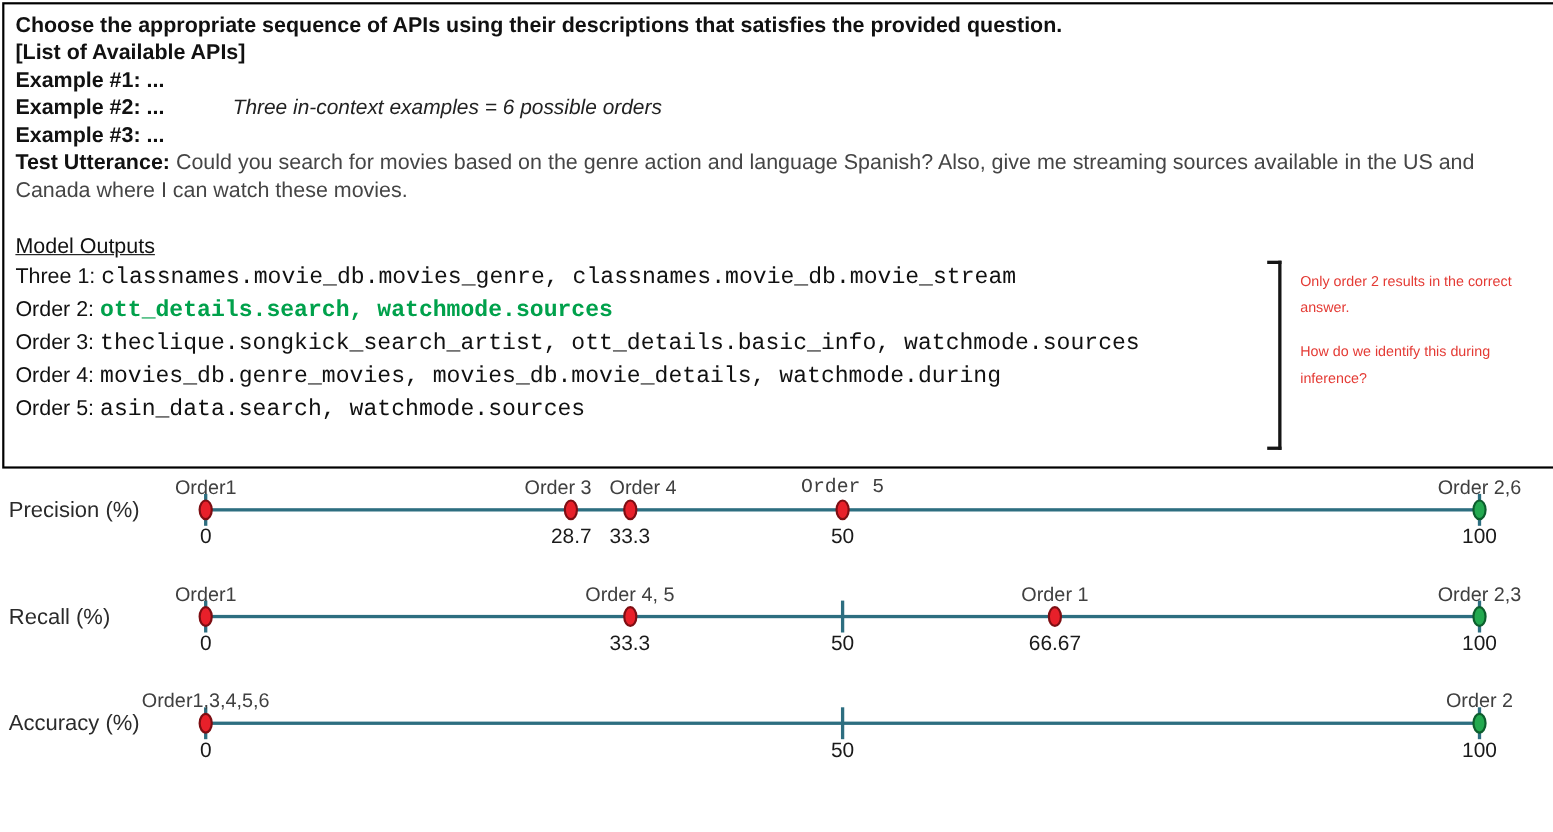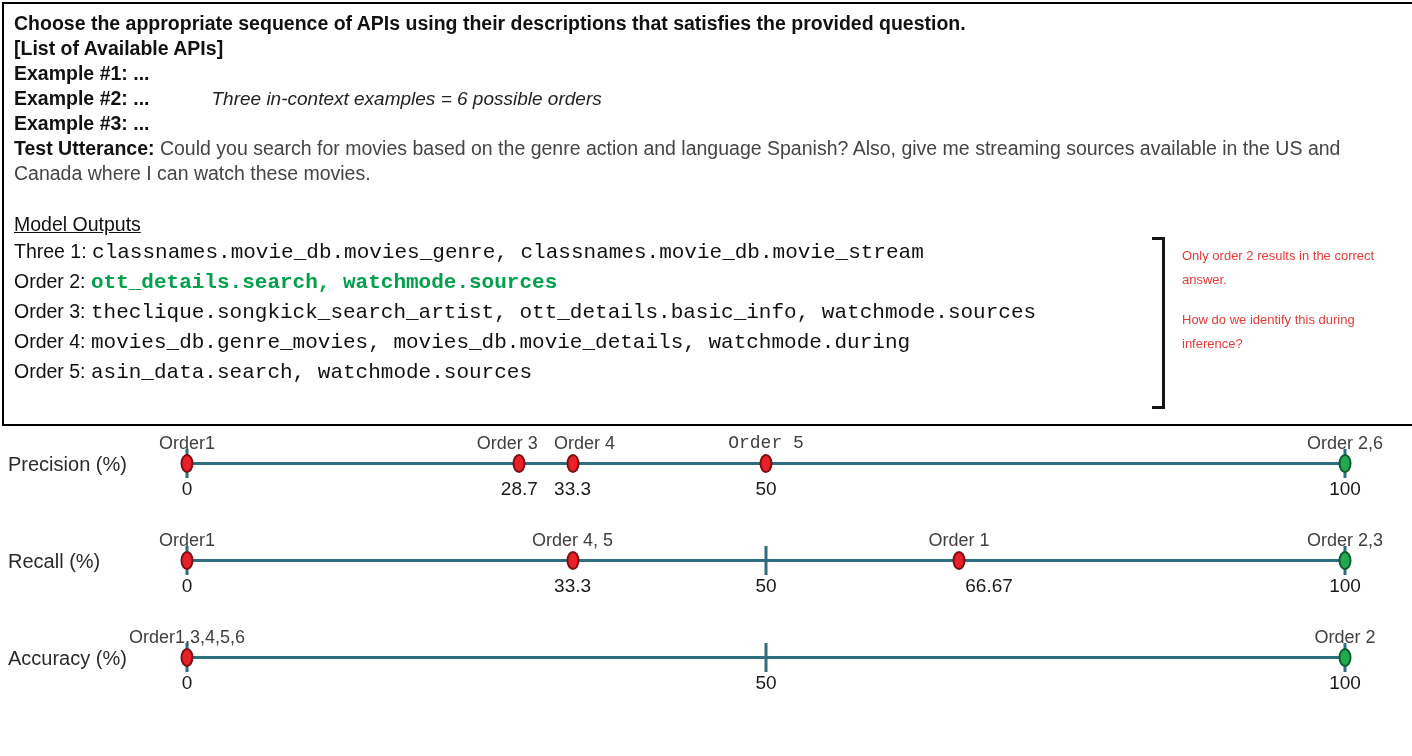--- a/index.html
+++ b/index.html
@@ -114,21 +114,21 @@
         <div class="nl-point-label" style="left: calc(0% + 0px);">Order1</div>
         <div class="nl-dot red" style="left: 33.3%;"></div>
         <div class="nl-point-label" style="left: calc(33.3% + 0px);">Order 4, 5</div>
         <div class="nl-dot red" style="left: 66.67%;"></div>
         <div class="nl-point-label" style="left: calc(66.67% + 0px);">Order 1</div>
         <div class="nl-dot green" style="left: 100%;"></div>
         <div class="nl-point-label" style="left: calc(100% + 0px); text-align: right;">Order 2,3</div>
         <div class="nl-value" style="left: 0%;">0</div>
         <div class="nl-value" style="left: 33.3%;">33.3</div>
         <div class="nl-value" style="left: 50%;">50</div>
-        <div class="nl-value" style="left: 66.67%; margin-left: 30px;">66.67</div>
+        <div class="nl-value" style="left: 66.67%;">66.67</div>
         <div class="nl-value" style="left: 100%;">100</div>
       </div>
     </div>
     <div class="nl-row" style="top: 624px;">
       <div class="nl-title">Accuracy (%)</div>
       <div class="nl-track">
         <div class="nl-line"></div>
         <div class="nl-tick" style="left: 0%;"></div>
         <div class="nl-tick" style="left: 50%;"></div>
         <div class="nl-tick" style="left: 100%;"></div>

